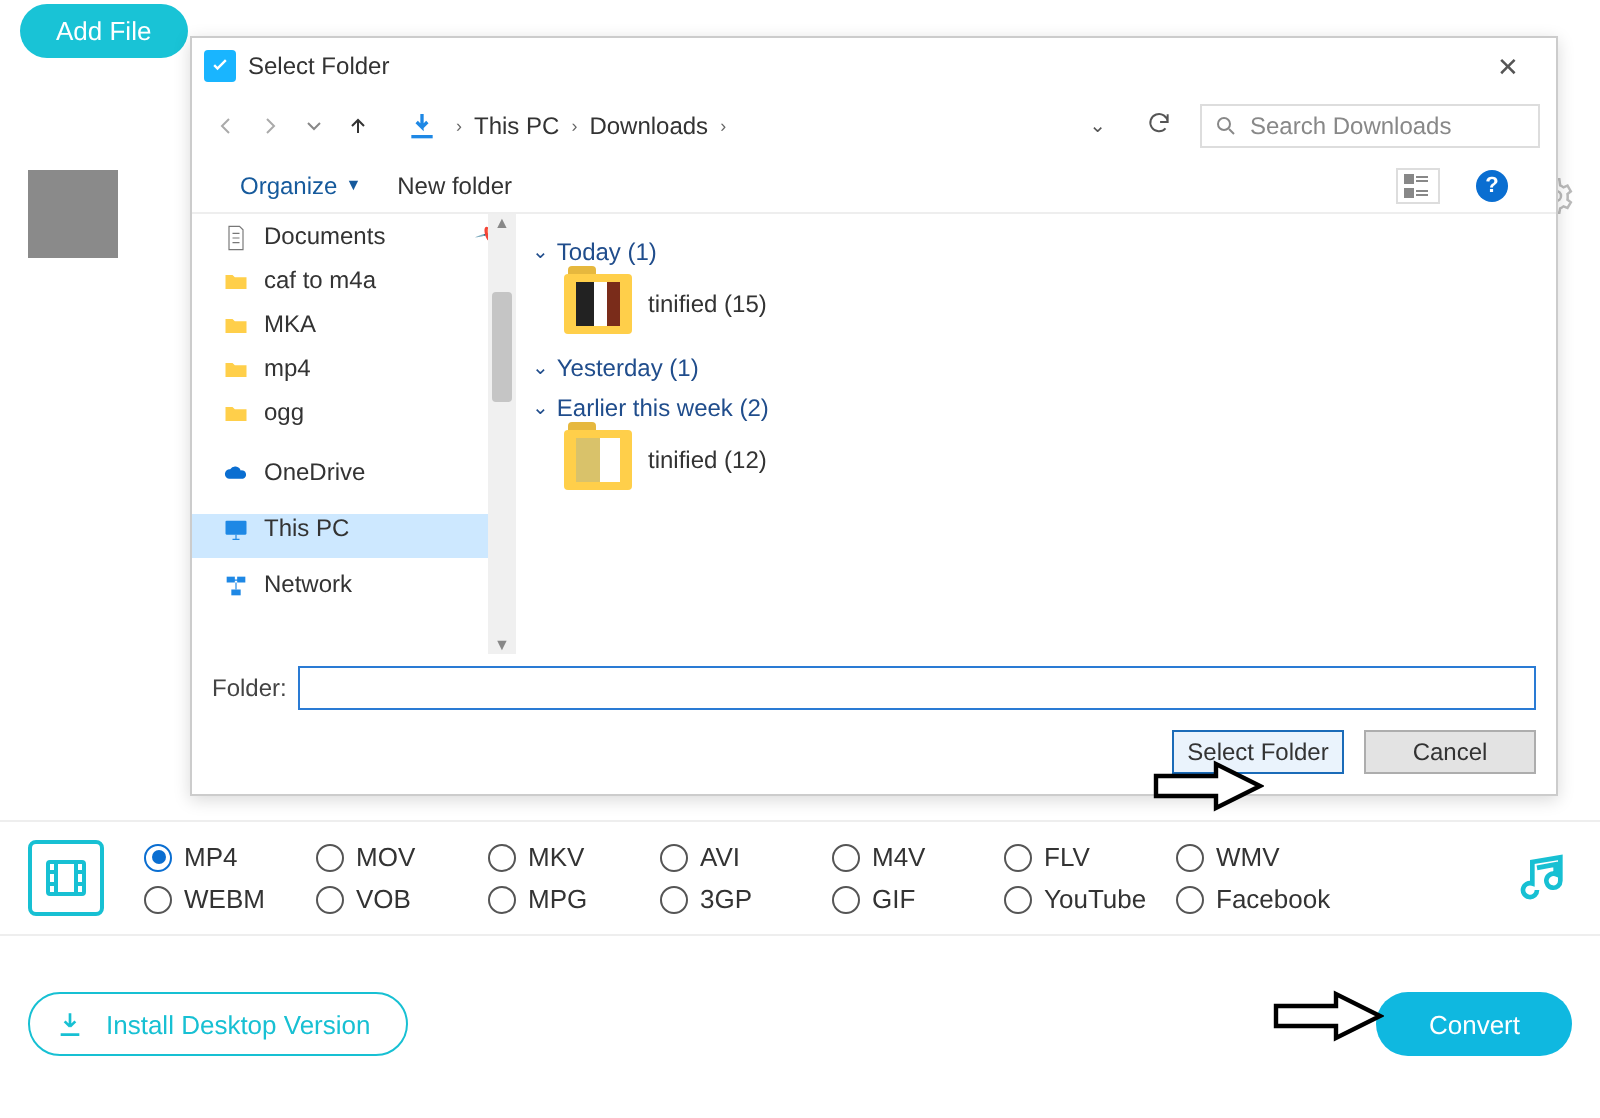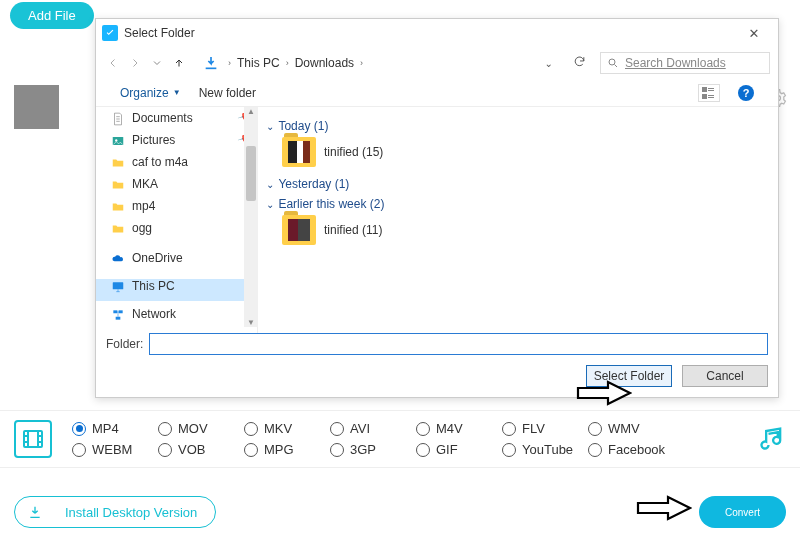--- a/index.html
+++ b/index.html
@@ -22,21 +22,21 @@
   .nav-arrow { width: 18px; height: 18px; display: flex; align-items: center; justify-content: center; color: #aaa; }
   .nav-arrow svg { width: 12px; height: 12px; stroke: currentColor; fill: none; stroke-width: 2; }
   .crumb-dl-icon { width: 18px; height: 18px; display: inline-flex; align-items: center; justify-content: center; }
   .crumb-dl-icon svg { width: 16px; height: 16px; }
   .breadcrumb { display: flex; align-items: center; gap: 2px; font-size: 12px; }
   .bc-sep { color: #666; font-size: 9px; padding: 0 4px; }
   .nav-spacer { flex: 1; }
   .nav-drop { color: #555; padding: 0 6px; font-size: 10px; }
   .nav-refresh { padding: 0 10px; color: #555; }
   .nav-refresh svg { width: 13px; height: 13px; stroke: #555; fill: none; stroke-width: 1.8; }
-  .searchbox { width: 170px; height: 22px; border: 1px solid #ddd; display: flex; align-items: center; padding: 0 6px; color: #888; gap: 6px; text-decoration: underline; }
+  .searchbox { width: 170px; height: 22px; border: 1px solid #ddd; display: flex; align-items: center; padding: 0 6px; color: #888; gap: 6px; }
   .searchbox svg { width: 12px; height: 12px; stroke: #888; fill: none; stroke-width: 2; }
 
   .toolbar { display: flex; align-items: center; height: 28px; padding: 0 24px; border-bottom: 1px solid #eee; gap: 18px; font-size: 12px; }
   .organize { color: #165a9c; display: flex; align-items: center; gap: 4px; }
   .down-caret { font-size: 8px; color: #165a9c; }
   .tb-spacer { flex: 1; }
   .view-btn { width: 22px; height: 18px; border: 1px solid #ddd; display: flex; align-items: center; justify-content: center; }
   .help-btn { width: 16px; height: 16px; border-radius: 50%; background: #0a6ed1; color: #fff; display: flex; align-items: center; justify-content: center; font-size: 11px; font-weight: bold; }
 
   .body-split { display: flex; flex: 1; min-height: 0; }
@@ -93,24 +93,24 @@
   .format-row { display: flex; gap: 6px; }
   .fmt { display: flex; align-items: center; gap: 6px; width: 80px; font-size: 13px; color: #333; }
   .radio { width: 14px; height: 14px; border: 1.6px solid #555; border-radius: 50%; display: inline-flex; align-items: center; justify-content: center; }
   .radio.checked { border-color: #0a6ed1; }
   .radio.checked::after { content: ""; width: 7px; height: 7px; background: #0a6ed1; border-radius: 50%; }
   .music-icon { color: #17c0d3; margin-left: 10px; }
   .music-icon svg { width: 28px; height: 28px; stroke: #17c0d3; fill: none; stroke-width: 2; }
 
   
   .bottom-bar { position: absolute; top: 490px; left: 0; right: 0; display: flex; align-items: center; padding: 6px 14px; }
-  .install-btn { border: 1.5px solid #17c0d3; color: #17c0d3; border-radius: 16px; height: 32px; padding: 0 18px 0 12px; display: flex; align-items: center; gap: 22px; font-size: 13px; }
+  .install-btn { border: 1.5px solid #17c0d3; color: #17c0d3; border-radius: 16px; height: 32px; padding: 0 18px 0 12px; display: flex; align-items: center; gap: 10px; font-size: 13px; }
   .install-btn svg { width: 16px; height: 16px; stroke: #17c0d3; fill: none; stroke-width: 2; }
   .spacer { flex: 1; }
-  .convert-btn { background: #0fb8e0; color: #fff; border-radius: 16px; height: 32px; padding: 0 26px; font-size: 10px; display: flex; align-items: center; }
+  .convert-btn { background: #0fb8e0; color: #fff; border-radius: 16px; height: 32px; padding: 0 26px; font-size: 13px; display: flex; align-items: center; }
 </style>
 </head>
 <body>
 
 <div class="bg-add-btn">Add File</div>
 <div class="bg-gray"></div>
 <div class="bg-gear">
   <svg viewBox="0 0 24 24">
       <circle cx="12" cy="12" r="3"></circle>
       <path d="M19 12a7 7 0 0 0-.1-1.2l2-1.6-2-3.4-2.4 1a7 7 0 0 0-2-1.2L14 2h-4l-.5 2.6a7 7 0 0 0-2 1.2l-2.4-1-2 3.4 2 1.6A7 7 0 0 0 5 12a7 7 0 0 0 .1 1.2l-2 1.6 2 3.4 2.4-1a7 7 0 0 0 2 1.2L10 22h4l.5-2.6a7 7 0 0 0 2-1.2l2.4 1 2-3.4-2-1.6c.1-.4.1-.8.1-1.2z"></path>
@@ -204,31 +204,20 @@
             <span class="ico doc-ico">
               <svg viewBox="0 0 24 24">
                 <path d="M6 2h9l3 3v17H6z" fill="#fff" stroke="#777"></path>
                 <path d="M9 8h6M9 12h6M9 16h6" stroke="#777"></path>
               </svg>
             </span>
             <span>Documents</span>
             <span class="pin">📌</span>
           </div>
         <div class="tree-item">
-            <span class="ico pic-ico">
-              <svg viewBox="0 0 24 24">
-                <rect x="3" y="5" width="18" height="14" rx="1" fill="#2aa59a"></rect>
-                <circle cx="9" cy="11" r="2" fill="#fff"></circle>
-                <path d="M4 18l5-5 4 4 3-3 4 4" stroke="#fff" fill="none"></path>
-              </svg>
-            </span>
-            <span>Pictures</span>
-            <span class="pin">📌</span>
-          </div>
-        <div class="tree-item">
             <span class="ico folder-ico">
               <svg viewBox="0 0 24 24">
                 <path d="M3 6h6l2 2h10v10H3z"></path>
               </svg>
             </span>
             <span>caf to m4a</span>
           </div>
         <div class="tree-item">
             <span class="ico folder-ico">
               <svg viewBox="0 0 24 24">
@@ -314,23 +303,23 @@
         </div>
       <div class="group-header">
           <span class="chev">⌄</span>
           <span>Earlier this week (2)</span>
         </div>
       <div class="items-row">
         <div class="item">
             <div class="thumb-folder">
               <div class="tab"></div>
               <div class="back"></div>
-              <div class="stripe v4"></div>
+              <div class="stripe v3"></div>
             </div>
-            <span class="item-label">tinified (11)</span>
+            <span class="item-label">tinified (12)</span>
           </div>
       </div>
     </div>
   </div>
 
   <div class="folder-row">
     <span class="folder-label">Folder:</span>
     <input class="folder-input" value="" style="">
   </div>
 

